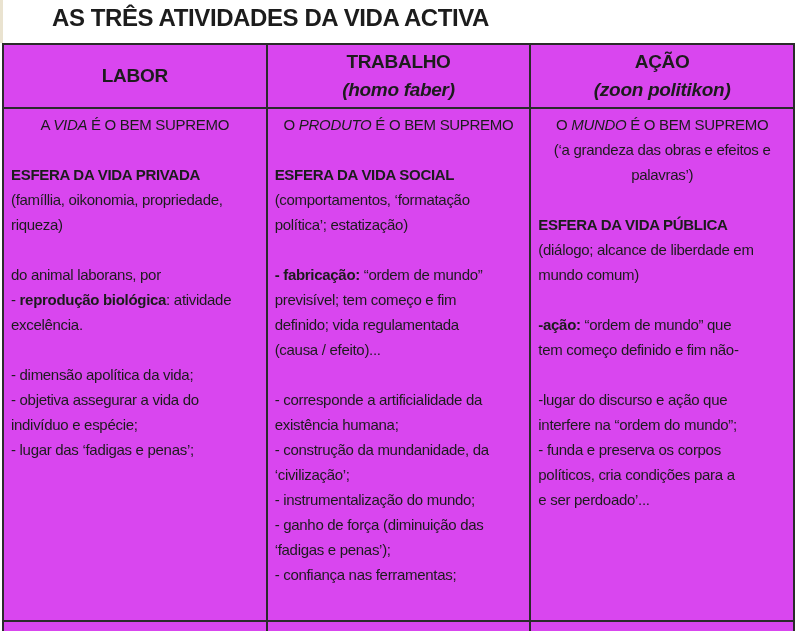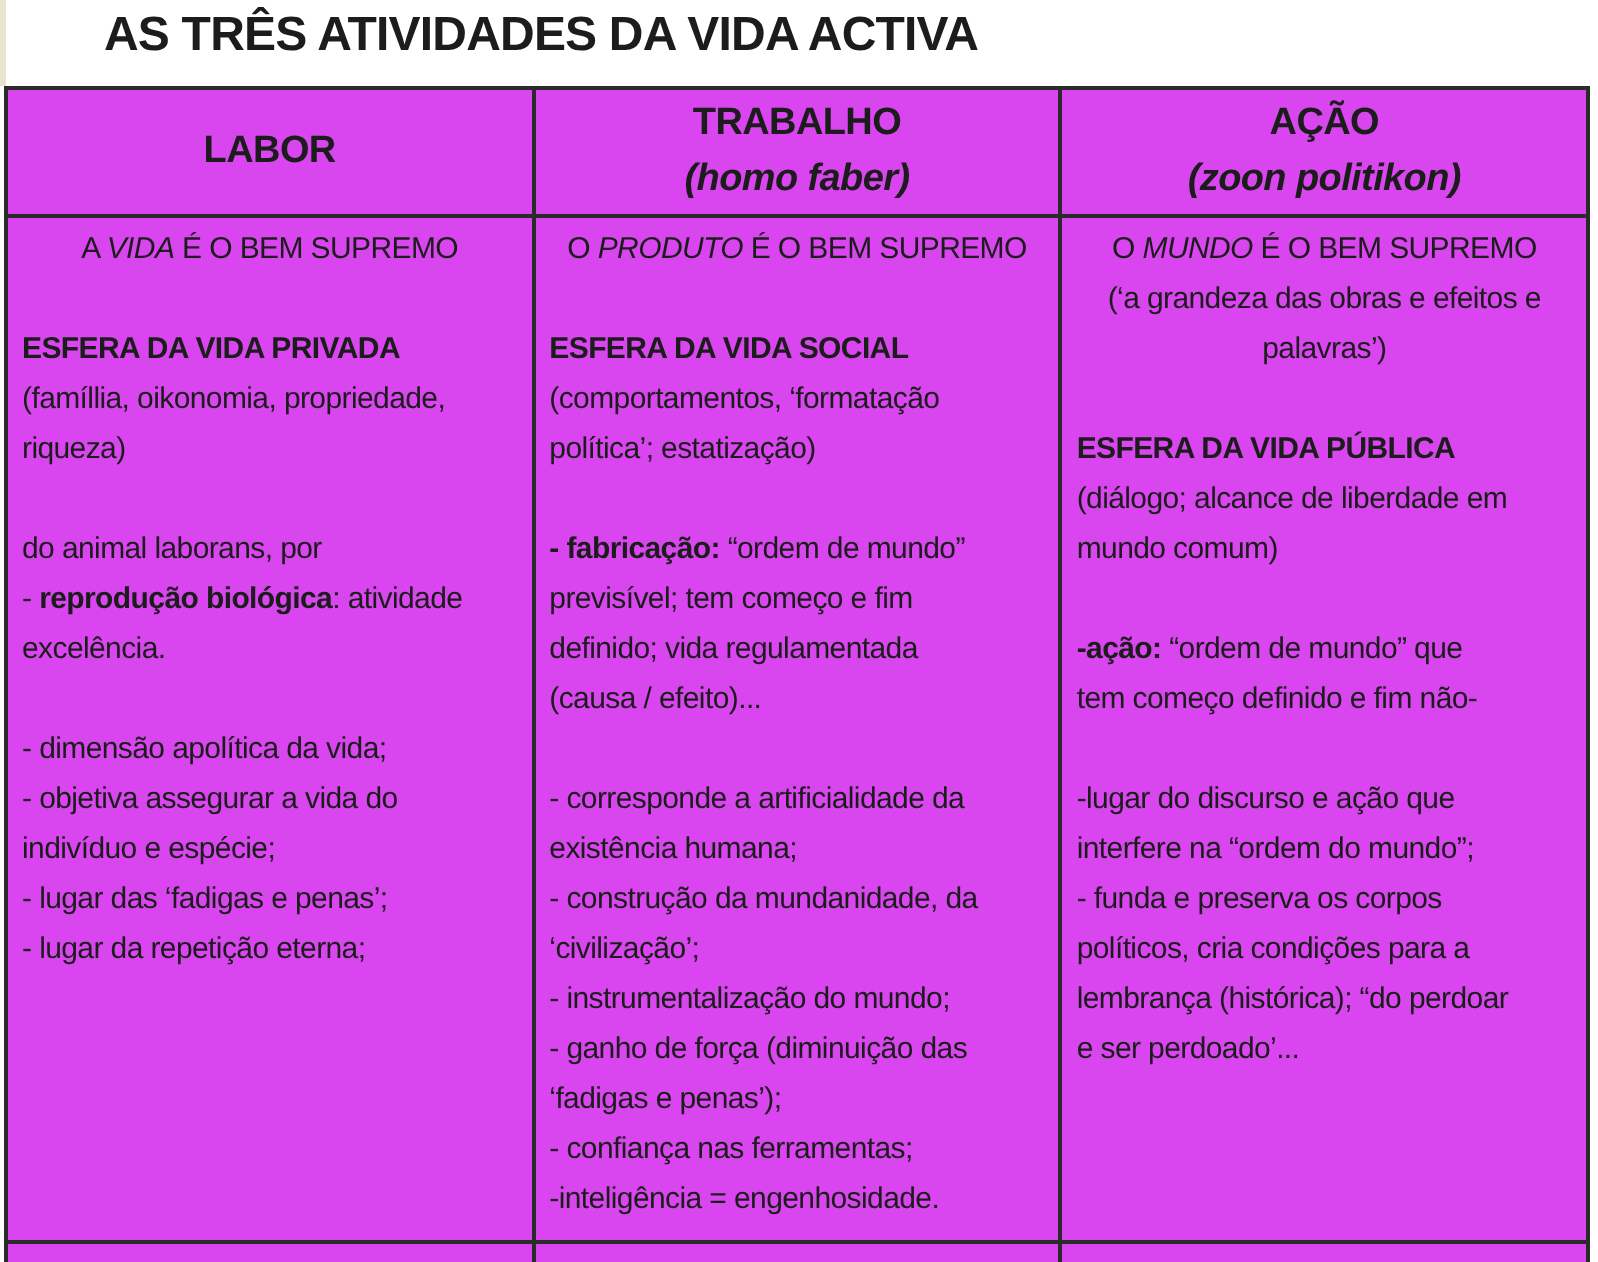--- a/index.html
+++ b/index.html
@@ -90,21 +90,20 @@
       <p class="line"><span>riqueza)</span></p>
       <p class="line">&nbsp;</p>
       <p class="line"><span>do animal laborans, por</span></p>
       <p class="line"><span>- </span><span class="b">reprodução biológica</span><span>: atividade</span></p>
       <p class="line"><span>excelência.</span></p>
       <p class="line">&nbsp;</p>
       <p class="line"><span>- dimensão apolítica da vida;</span></p>
       <p class="line"><span>- objetiva assegurar a vida do</span></p>
       <p class="line"><span>indivíduo e espécie;</span></p>
       <p class="line"><span>- lugar das ‘fadigas e penas’;</span></p>
-      <p class="line"><span>- lugar da repetição eterna;</span></p>
     </div>
   <div class="cell bcell">
       <p class="line center"><span>O </span><span class="i">PRODUTO</span><span> É O BEM SUPREMO</span></p>
       <p class="line">&nbsp;</p>
       <p class="line"><span class="b">ESFERA DA VIDA SOCIAL</span></p>
       <p class="line"><span>(comportamentos, ‘formatação</span></p>
       <p class="line"><span>política’; estatização)</span></p>
       <p class="line">&nbsp;</p>
       <p class="line"><span class="bi">- fabricação:</span><span> “ordem de mundo”</span></p>
       <p class="line"><span>previsível; tem começo e fim</span></p>
@@ -112,38 +111,36 @@
       <p class="line"><span>(causa / efeito)...</span></p>
       <p class="line">&nbsp;</p>
       <p class="line"><span>- corresponde a artificialidade da</span></p>
       <p class="line"><span>existência humana;</span></p>
       <p class="line"><span>- construção da mundanidade, da</span></p>
       <p class="line"><span>‘civilização’;</span></p>
       <p class="line"><span>- instrumentalização do mundo;</span></p>
       <p class="line"><span>- ganho de força (diminuição das</span></p>
       <p class="line"><span>‘fadigas e penas’);</span></p>
       <p class="line"><span>- confiança nas ferramentas;</span></p>
-      <p class="line"><span>-inteligência = engenhosidade.</span></p>
     </div>
   <div class="cell bcell">
       <p class="line center"><span>O </span><span class="i">MUNDO</span><span> É O BEM SUPREMO</span></p>
       <p class="line center"><span>(‘a grandeza das obras e efeitos e</span></p>
       <p class="line center"><span>palavras’)</span></p>
       <p class="line">&nbsp;</p>
       <p class="line"><span class="b">ESFERA DA VIDA PÚBLICA</span></p>
       <p class="line"><span>(diálogo; alcance de liberdade em</span></p>
       <p class="line"><span>mundo comum)</span></p>
       <p class="line">&nbsp;</p>
       <p class="line"><span class="bi">-ação:</span><span> “ordem de mundo” que</span></p>
       <p class="line"><span>tem começo definido e fim não-</span></p>
       <p class="line">&nbsp;</p>
       <p class="line"><span>-lugar do discurso e ação que</span></p>
       <p class="line"><span>interfere na “ordem do mundo”;</span></p>
       <p class="line"><span>- funda e preserva os corpos</span></p>
       <p class="line"><span>políticos, cria condições para a</span></p>
-      <p class="line"><span>lembrança (histórica); “do perdoar</span></p>
       <p class="line"><span>e ser perdoado’...</span></p>
     </div>
 
   <div class="cell"></div>
   <div class="cell"></div>
   <div class="cell"></div>
 </div>
 
 </body></html>

